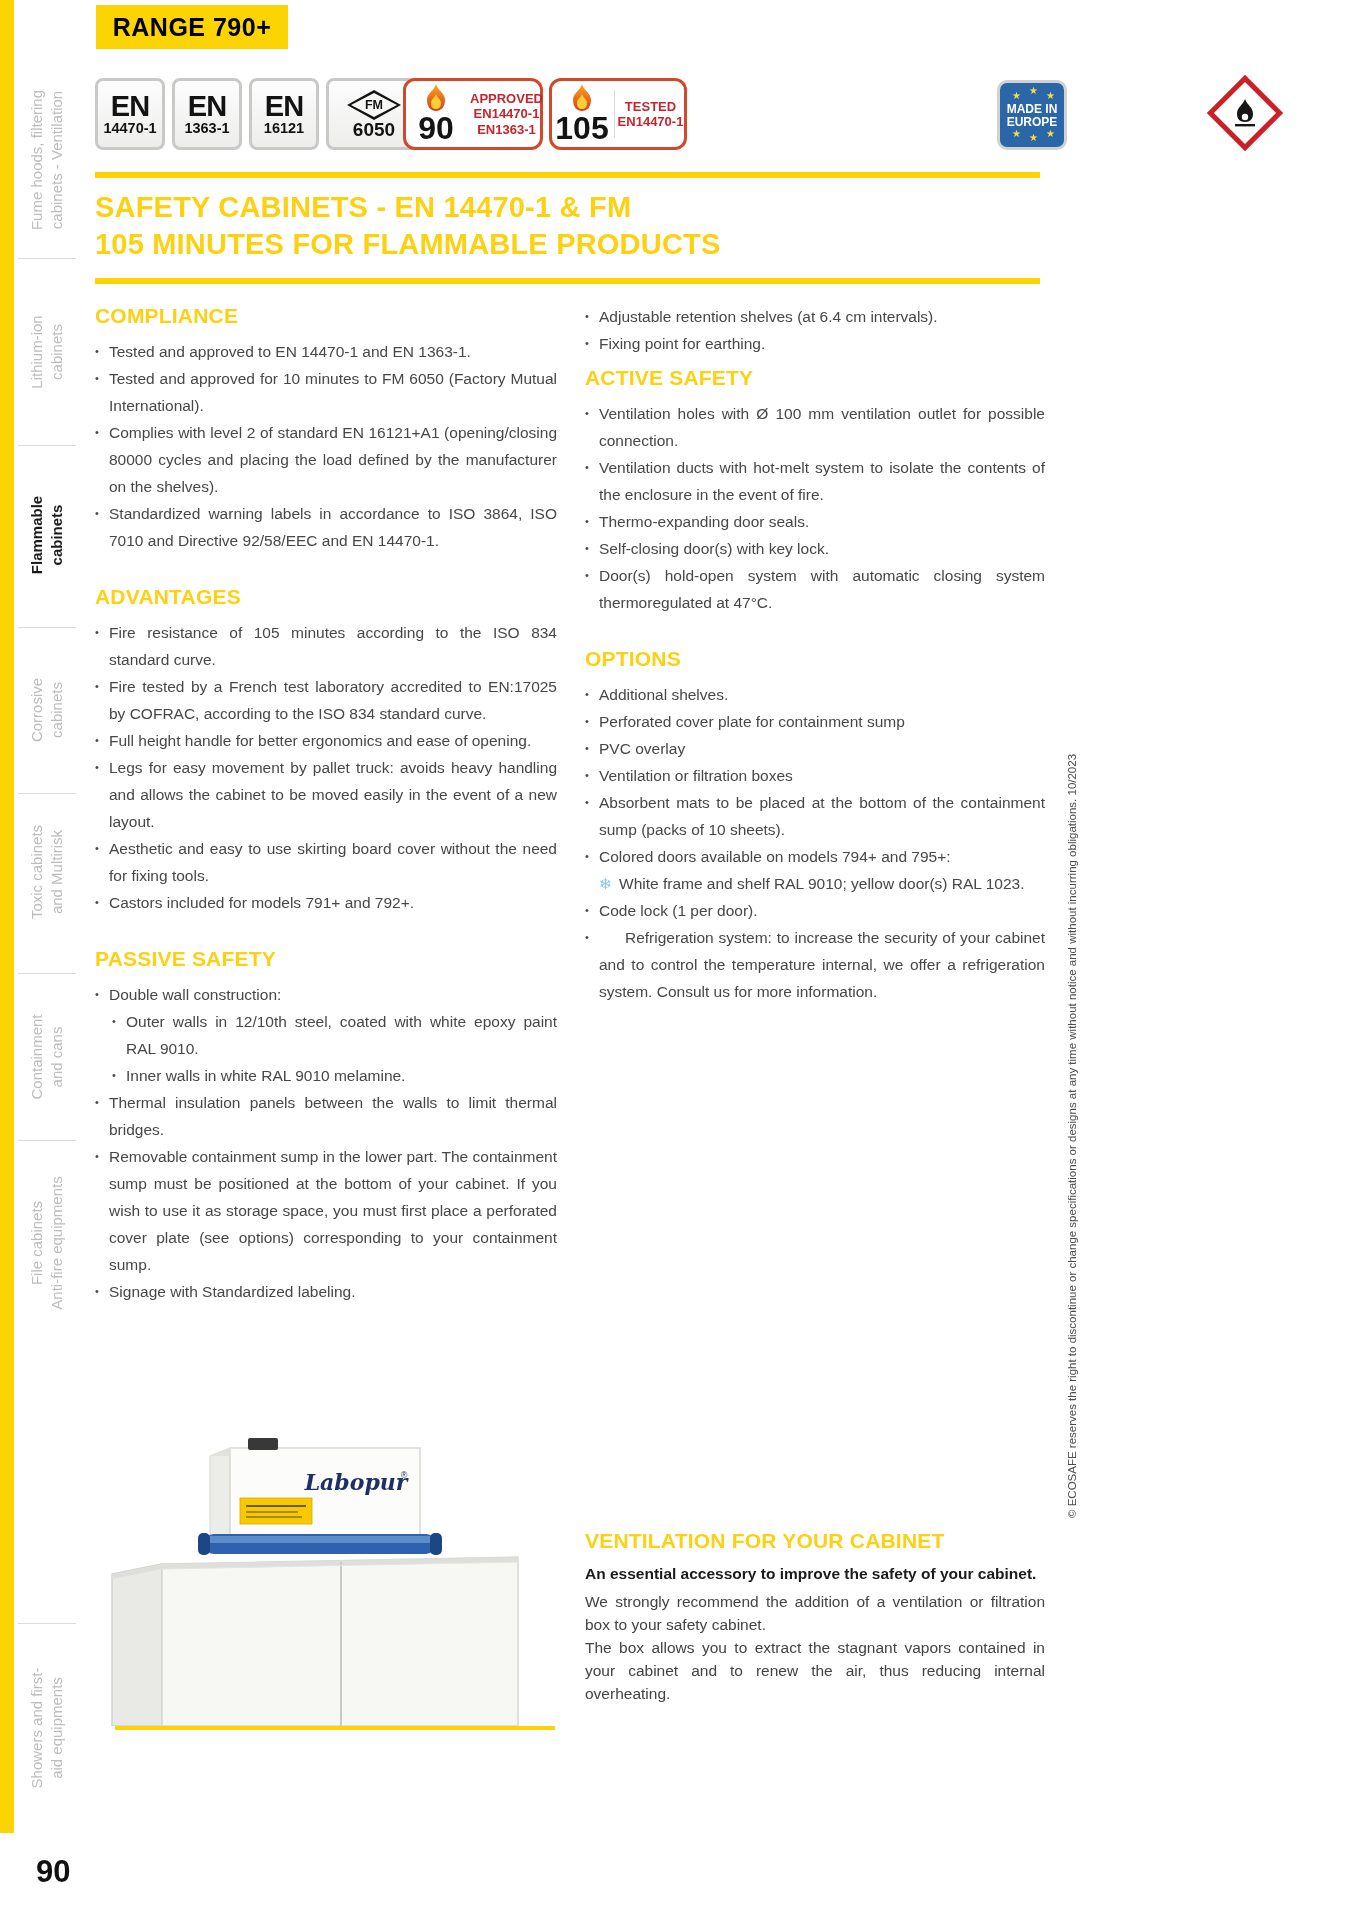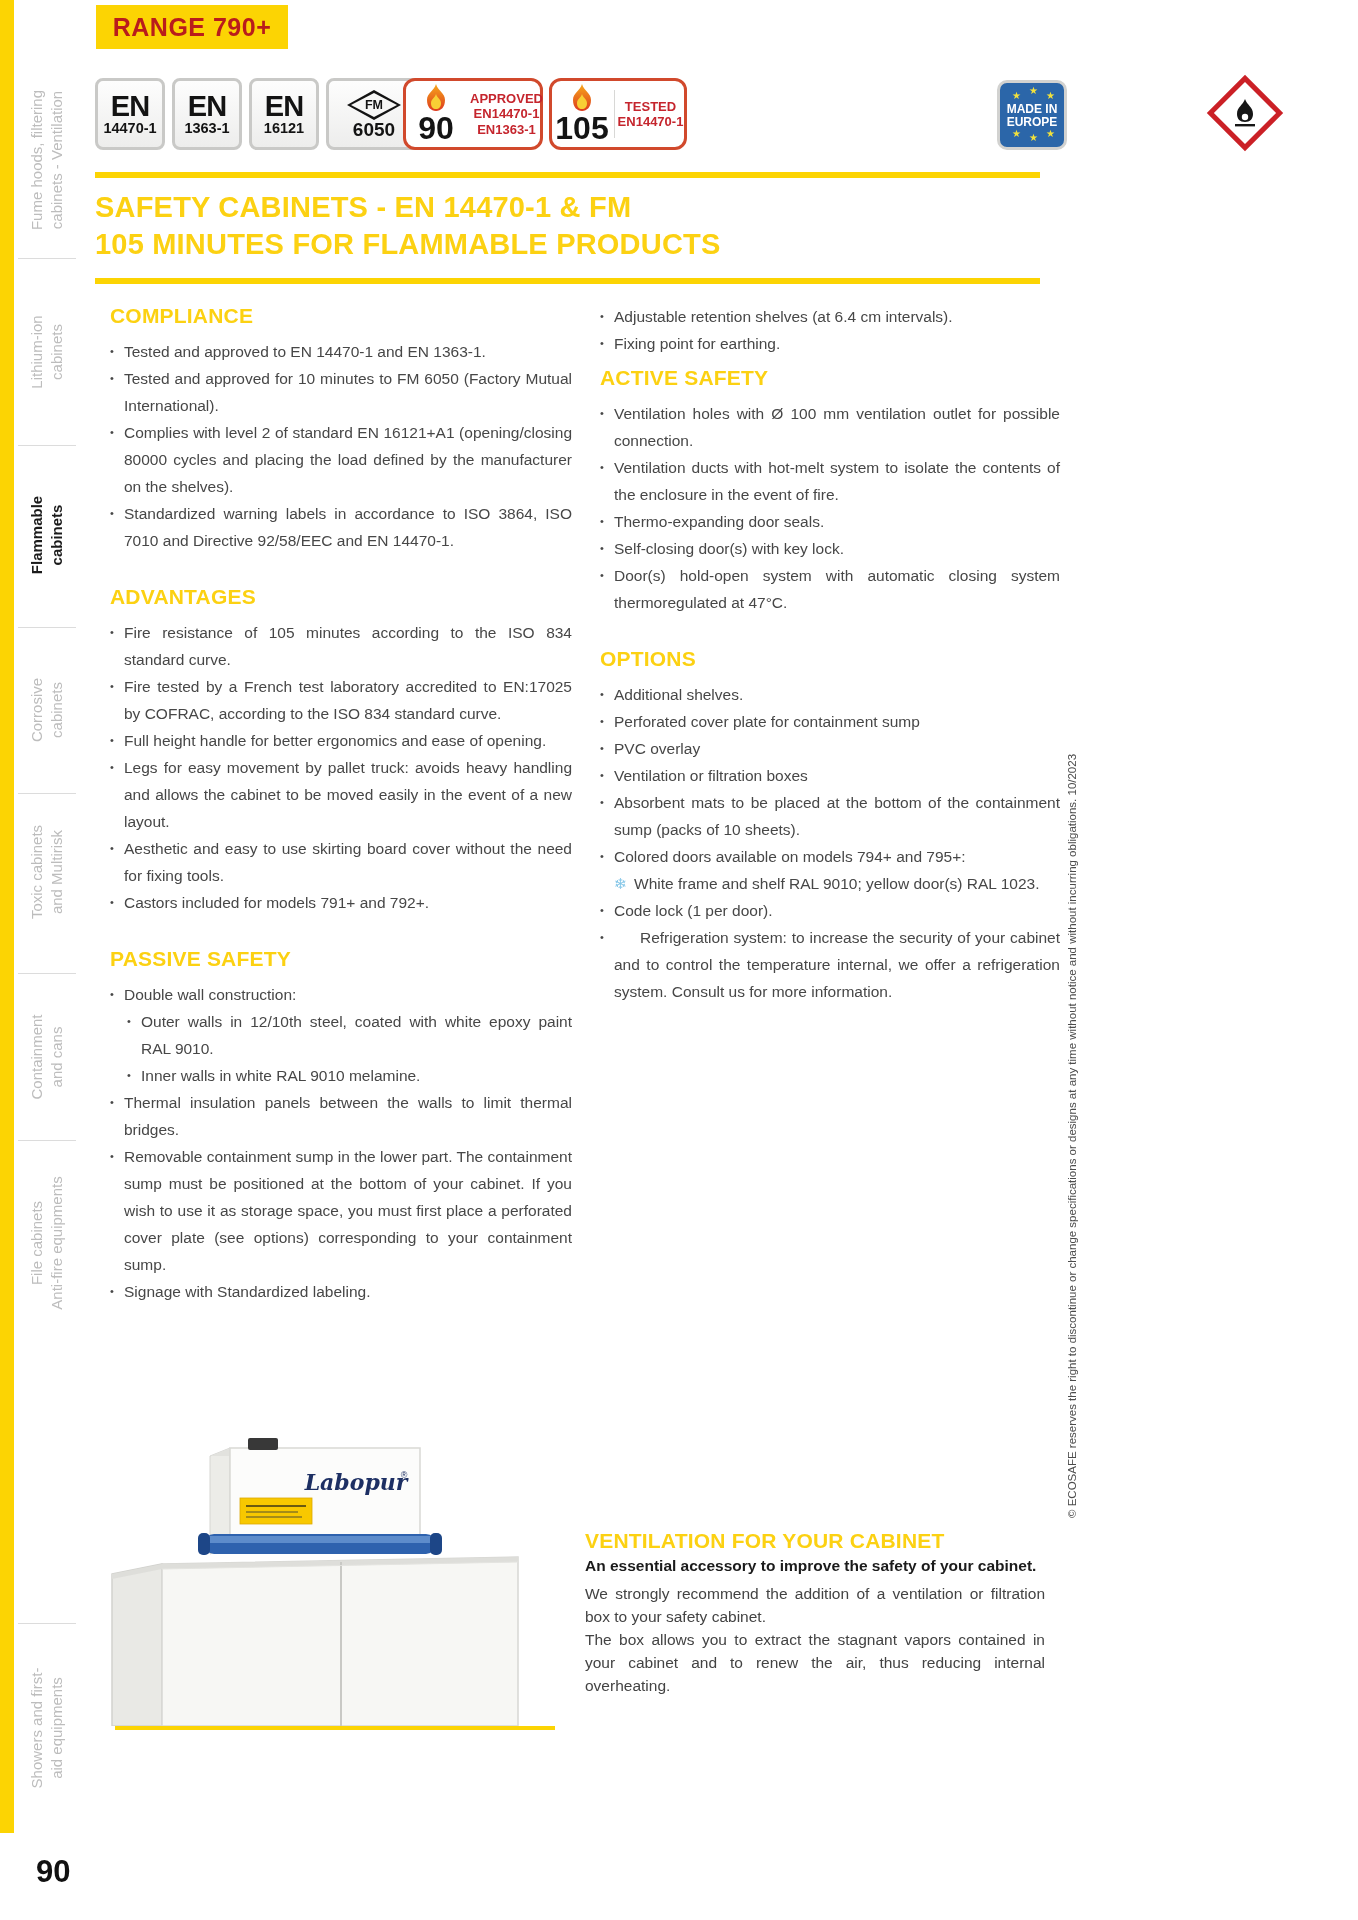--- a/index.html
+++ b/index.html
@@ -10,21 +10,21 @@
   .stripe{position:absolute;left:0;top:0;width:14px;height:1833px;background:#fcd403;}
   .vdiv{position:absolute;left:18px;width:58px;height:1px;background:#dcdcdc;}
   .vtab{position:absolute;left:14px;width:66px;height:0;}
   .vlabel{position:absolute;left:33px;top:0;transform:translate(-50%,-50%) rotate(-90deg);
           white-space:nowrap;text-align:center;font-size:15px;line-height:20px;color:#bdbdbd;}
   .vtab.active .vlabel{color:#1b1b1b;font-weight:bold;}
 
   
   .range-badge{position:absolute;left:96px;top:5px;width:192px;height:44px;background:#fcd403;
                display:flex;align-items:center;justify-content:center;
-               font-size:25px;font-weight:bold;color:#b91c1c;letter-spacing:0.5px;}
+               font-size:25px;font-weight:bold;color:#000000;letter-spacing:0.5px;}
   .rule{position:absolute;left:95px;width:945px;height:6px;background:#fcd403;}
   .title{position:absolute;left:95px;top:189px;width:940px;font-size:29px;line-height:37px;
          font-weight:bold;color:#fcd112;letter-spacing:0.2px;}
 
   
   .cert{position:absolute;top:78px;height:72px;background:linear-gradient(180deg,#fdfdfd,#ededec);
         border:3px solid #c9c9c7;border-radius:8px;box-sizing:border-box;
         display:flex;flex-direction:column;align-items:center;justify-content:center;color:#131313;}
   .cert .big{font-size:29px;font-weight:bold;line-height:27px;letter-spacing:-1px;}
   .cert .small{font-size:14.5px;font-weight:bold;line-height:16px;}
@@ -45,35 +45,35 @@
   .made-in{position:absolute;left:997px;top:80px;width:70px;height:70px;border-radius:10px;
            border:3px solid #d2d2d0;background:#2b66a9;box-sizing:border-box;}
   .made-in .mtxt{position:absolute;left:0;right:0;top:20px;text-align:center;color:#ffffff;
                  font-weight:bold;font-size:12px;line-height:13px;}
   .star{position:absolute;color:#f2e13c;font-size:10px;line-height:10px;}
   .ghs{position:absolute;left:1218px;top:86px;width:54px;height:54px;transform:rotate(45deg);
        background:#ffffff;border:5px solid #cb2026;box-sizing:border-box;}
   .ghs-inner{position:absolute;inset:0;transform:rotate(-45deg);display:flex;align-items:center;justify-content:center;}
 
   
-  .col{position:absolute;margin-left:15px;}
+  .col{position:absolute;}
   h2{color:#fcd112;font-size:21px;line-height:26px;font-weight:bold;margin:30px 0 9px 0;letter-spacing:0.2px;}
   h2.first{margin-top:0;}
   h2.tight{margin-top:8px;}
   .bullet{display:flex;font-size:15.5px;line-height:27px;color:#474747;}
   .marker{width:14px;flex:none;font-size:11px;line-height:27px;color:#474747;}
   .btxt{flex:1;text-align:justify;}
   .bullet.indent{margin-left:17px;}
   .bullet.snow{margin-left:14px;}
   .bullet.snow .marker{width:20px;font-size:15px;color:#86c7e8;}
   .bullet.wide .btxt{text-indent:26px;}
 
   
   .vent{position:absolute;left:585px;top:1528px;width:460px;}
-  .vent h2{margin:0 0 0 0;}
+  .vent h2{margin:0 0 8px 0;}
   .vent .lead{font-size:15.5px;font-weight:bold;color:#1b1b1b;line-height:23px;margin:0 0 5px 0;text-align:justify;}
   .vent p{font-size:15.5px;color:#434343;line-height:23px;margin:0;text-align:justify;}
 
   
   .photo{position:absolute;left:98px;top:1438px;width:460px;height:288px;}
   .photo-line{position:absolute;left:115px;top:1726px;width:440px;height:4px;background:#fcd403;}
 
   
   .pagenum{position:absolute;left:36px;top:1854px;font-size:31px;font-weight:bold;color:#111111;}
   .sidenote{position:absolute;left:1066px;top:1518px;transform:rotate(-90deg);transform-origin:0 0;

